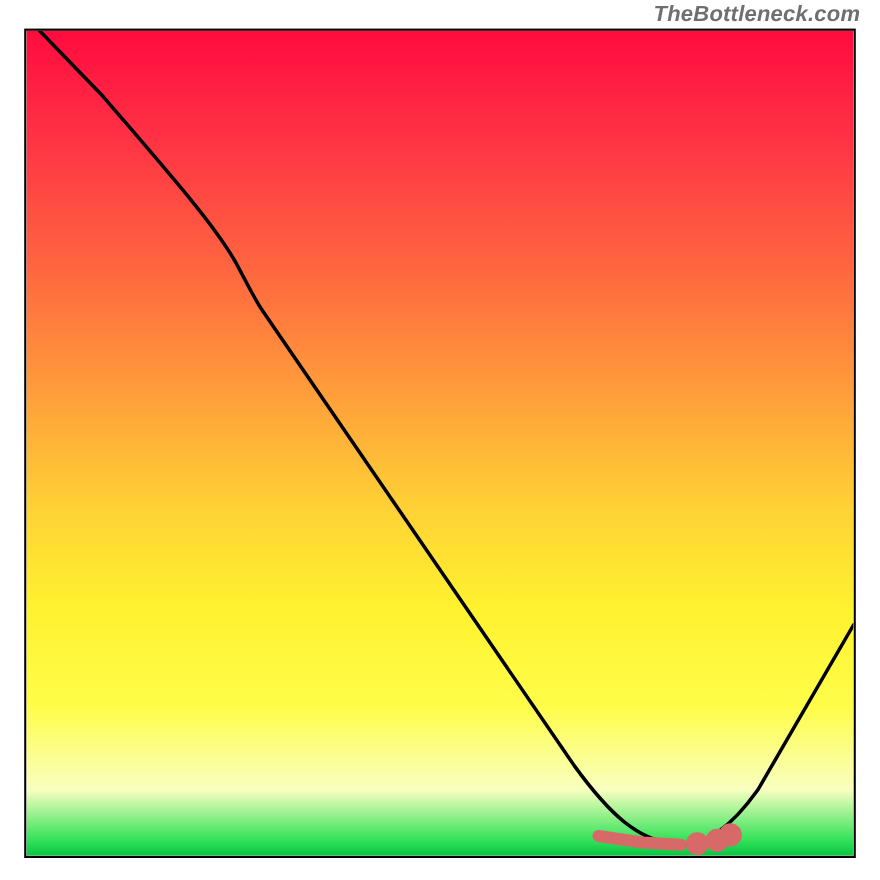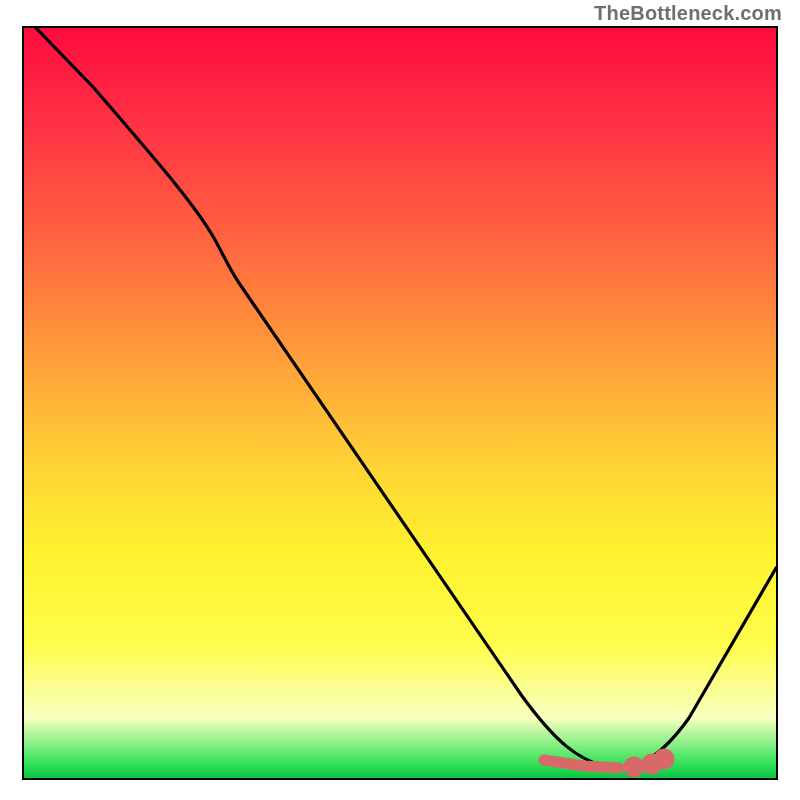--- a/index.html
+++ b/index.html
@@ -17,20 +17,21 @@
     height: 800px;
   }
   .attribution {
     position: absolute;
     top: 2px;
     right: 18px;
     font-size: 20px;
     font-weight: 600;
     color: #6f6f6f;
     letter-spacing: 0.2px;
+    font-style: italic;
   }
   .plot-frame {
     position: absolute;
     left: 22px;
     top: 26px;
     width: 756px;
     height: 754px;
     border: 2px solid #000;
     box-sizing: border-box;
     overflow: hidden;

